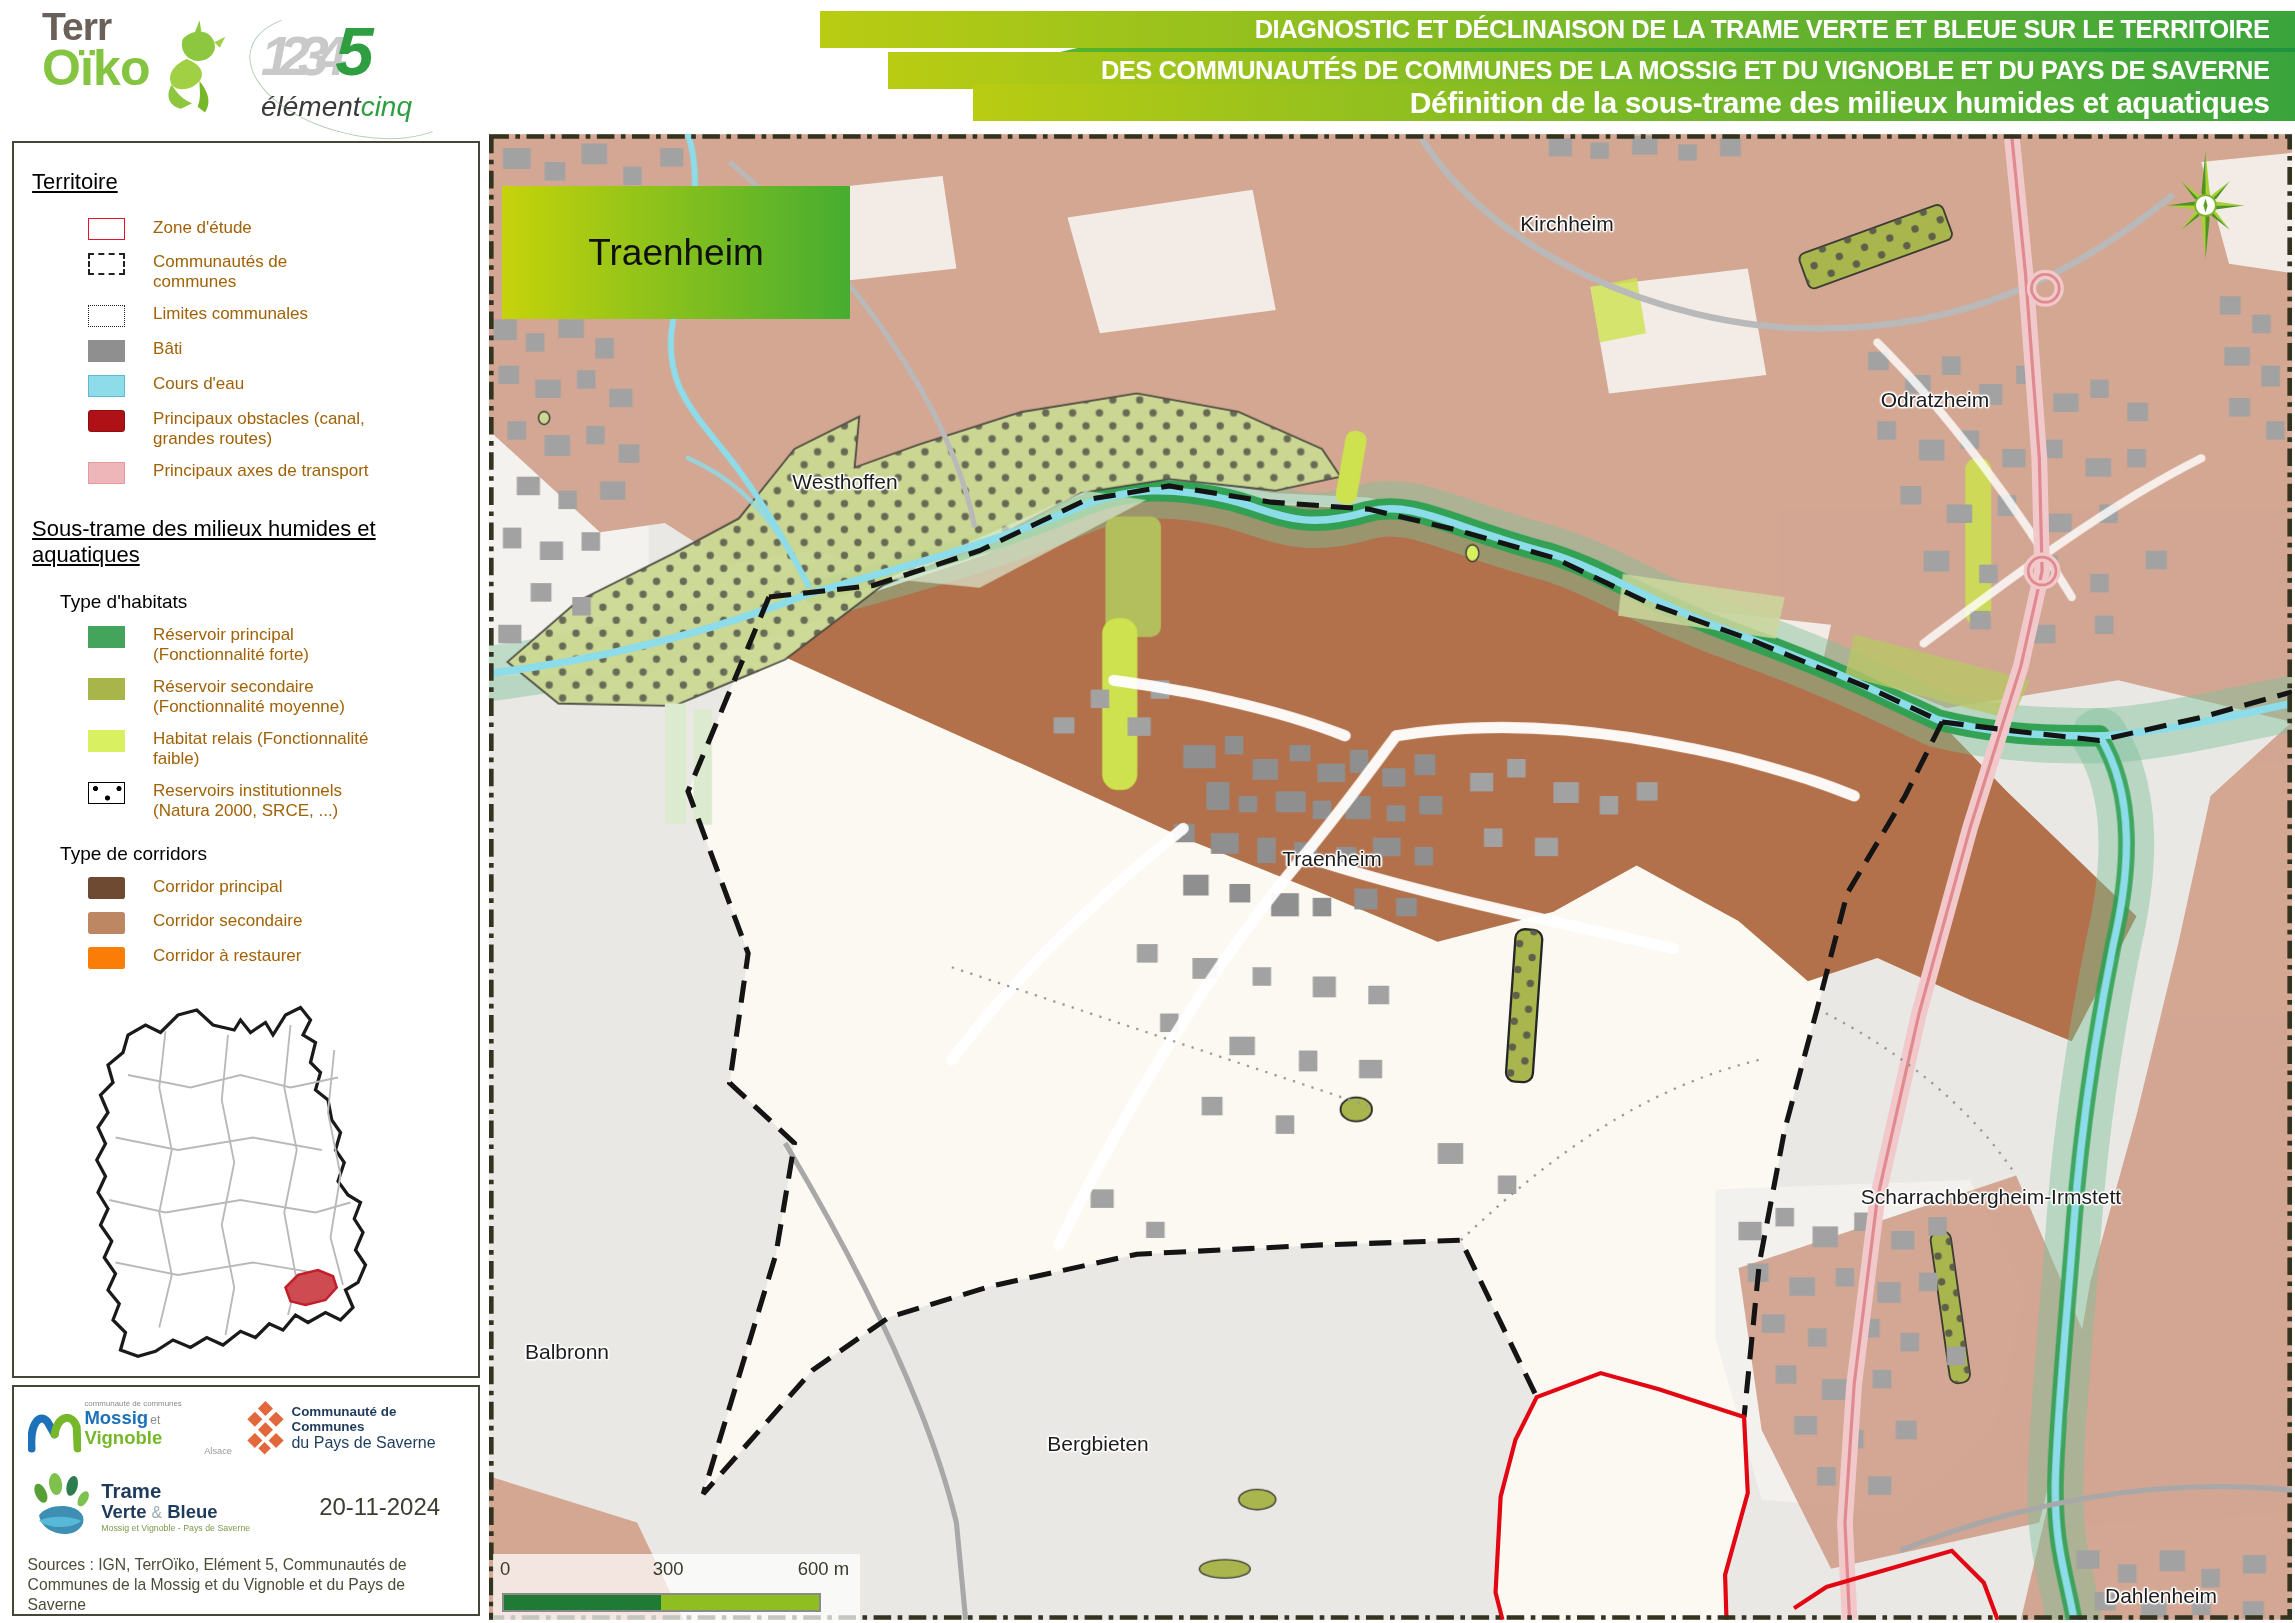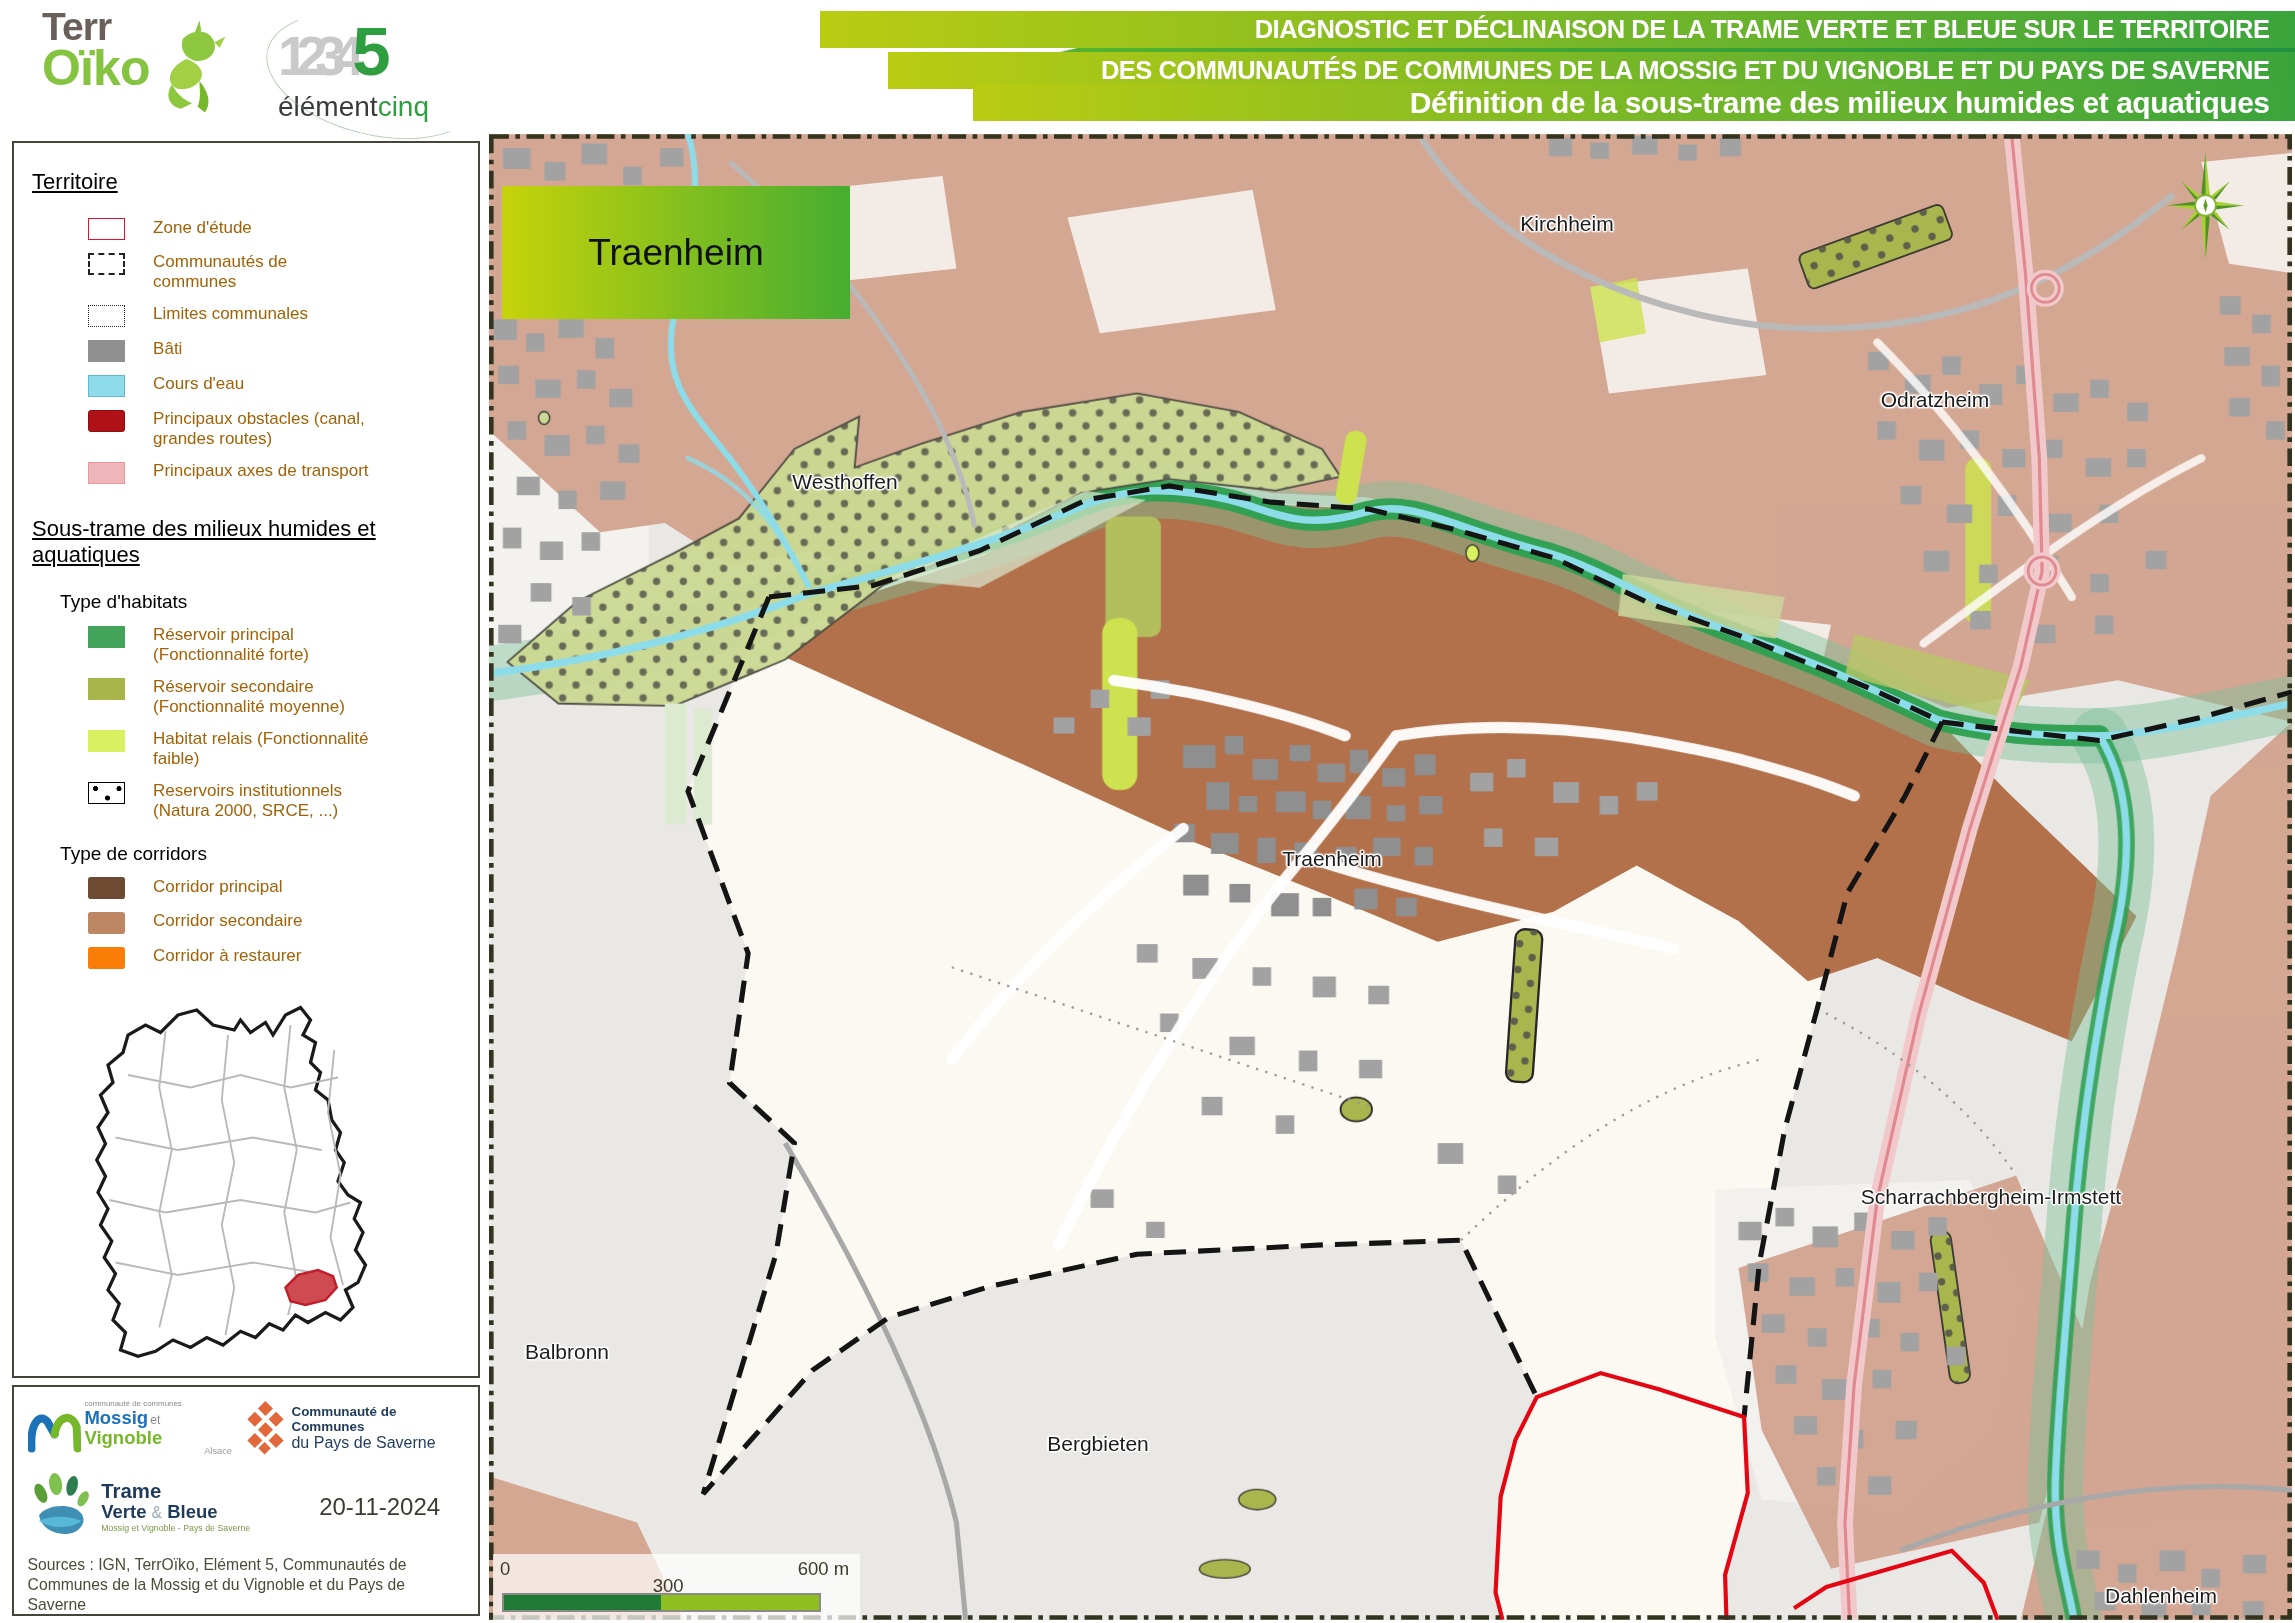--- a/index.html
+++ b/index.html
@@ -5,21 +5,21 @@
   html,body{margin:0;padding:0;background:#ffffff;}
   .page{position:relative;width:2295px;height:1623px;background:#ffffff;overflow:hidden;
         font-family:"Liberation Sans",sans-serif;}
 
   
   .terroiko{position:absolute;left:42px;top:8.3px;display:flex;align-items:flex-start;}
   .terroiko .txt{line-height:0.95;}
   .terroiko .t1{font-size:39px;font-weight:bold;color:#6b6059;letter-spacing:-0.9px;display:block;}
   .terroiko .t2{font-size:50px;font-weight:bold;color:#85c441;letter-spacing:-0.9px;display:block;}
   .frog{margin-left:-3.7px;margin-top:2.8px;}
-  .e5{position:absolute;left:278px;top:12px;width:199px;}
+  .e5{position:absolute;left:261px;top:12px;width:199px;font-style:italic;}
   .e5 .digits{font-size:55px;color:#c9c9c9;letter-spacing:-12px;font-weight:bold;}
   .e5 .five{font-size:69px;color:#2f9e41;font-weight:bold;letter-spacing:0;}
   .e5 .w1{font-size:28px;color:#3a3a3a;}
   .e5 .w2{font-size:28px;color:#2f9e41;}
   .e5 .swoosh{position:absolute;left:-14px;top:4.6px;width:218px;height:116px;
       border:1.9px solid rgba(120,170,120,.55);border-top-color:transparent;border-right-color:transparent;
       border-radius:50%;transform:rotate(14deg);}
 
   .banner{position:absolute;right:0;height:37px;display:flex;align-items:center;justify-content:flex-end;
           color:#fff;font-weight:bold;letter-spacing:-0.5px;padding-right:25.5px;
@@ -86,21 +86,21 @@
   
   .mapframe{position:absolute;left:489px;top:134px;width:1803px;height:1486px;background:#eae8e5;}
   .mapframe svg.base{position:absolute;left:0;top:0;}
   .maplabel{position:absolute;transform:translate(-50%,-50%);font-size:21px;color:#1c1c1c;white-space:nowrap;
     text-shadow:0 0 2.8px #fff,0 0 2.8px #fff,0.9px 0.9px 1.4px #fff,-0.9px -0.9px 1.4px #fff,0.9px -0.9px 1.4px #fff,-0.9px 0.9px 1.4px #fff,0 1.4px 1.4px #fff,0 -1.4px 1.4px #fff,1.4px 0 1.4px #fff,-1.4px 0 1.4px #fff;}
   .titlebox{position:absolute;left:13px;top:52px;width:348px;height:133px;
     background:linear-gradient(90deg,#c6d30a,#46ad30);display:flex;align-items:center;justify-content:center;
     font-size:37px;color:#101010;}
   .scalebar{position:absolute;left:3.7px;top:1420px;width:367px;height:66px;background:rgba(255,255,255,.72);}
   .sb-num{position:absolute;top:3.7px;font-size:18.5px;color:#3a3a28;}
-  .sb-0{left:7.4px;} .sb-300{left:160px;margin-top:17px;} .sb-600{left:305px;}
+  .sb-0{left:7.4px;} .sb-300{left:160px;} .sb-600{left:305px;}
   .sb-bar{position:absolute;left:9.3px;top:39px;width:319px;height:19.4px;border:2.3px solid #8a8a8a;box-sizing:border-box;display:flex;}
   .sb-d{flex:1;background:#1e7a35;} .sb-l{flex:1;background:#8fbe21;}
   .compass{position:absolute;left:1675px;top:16px;}
 </style>
 </head>
 <body>
 
 <div class="page">
 
   <div class="terroiko">

